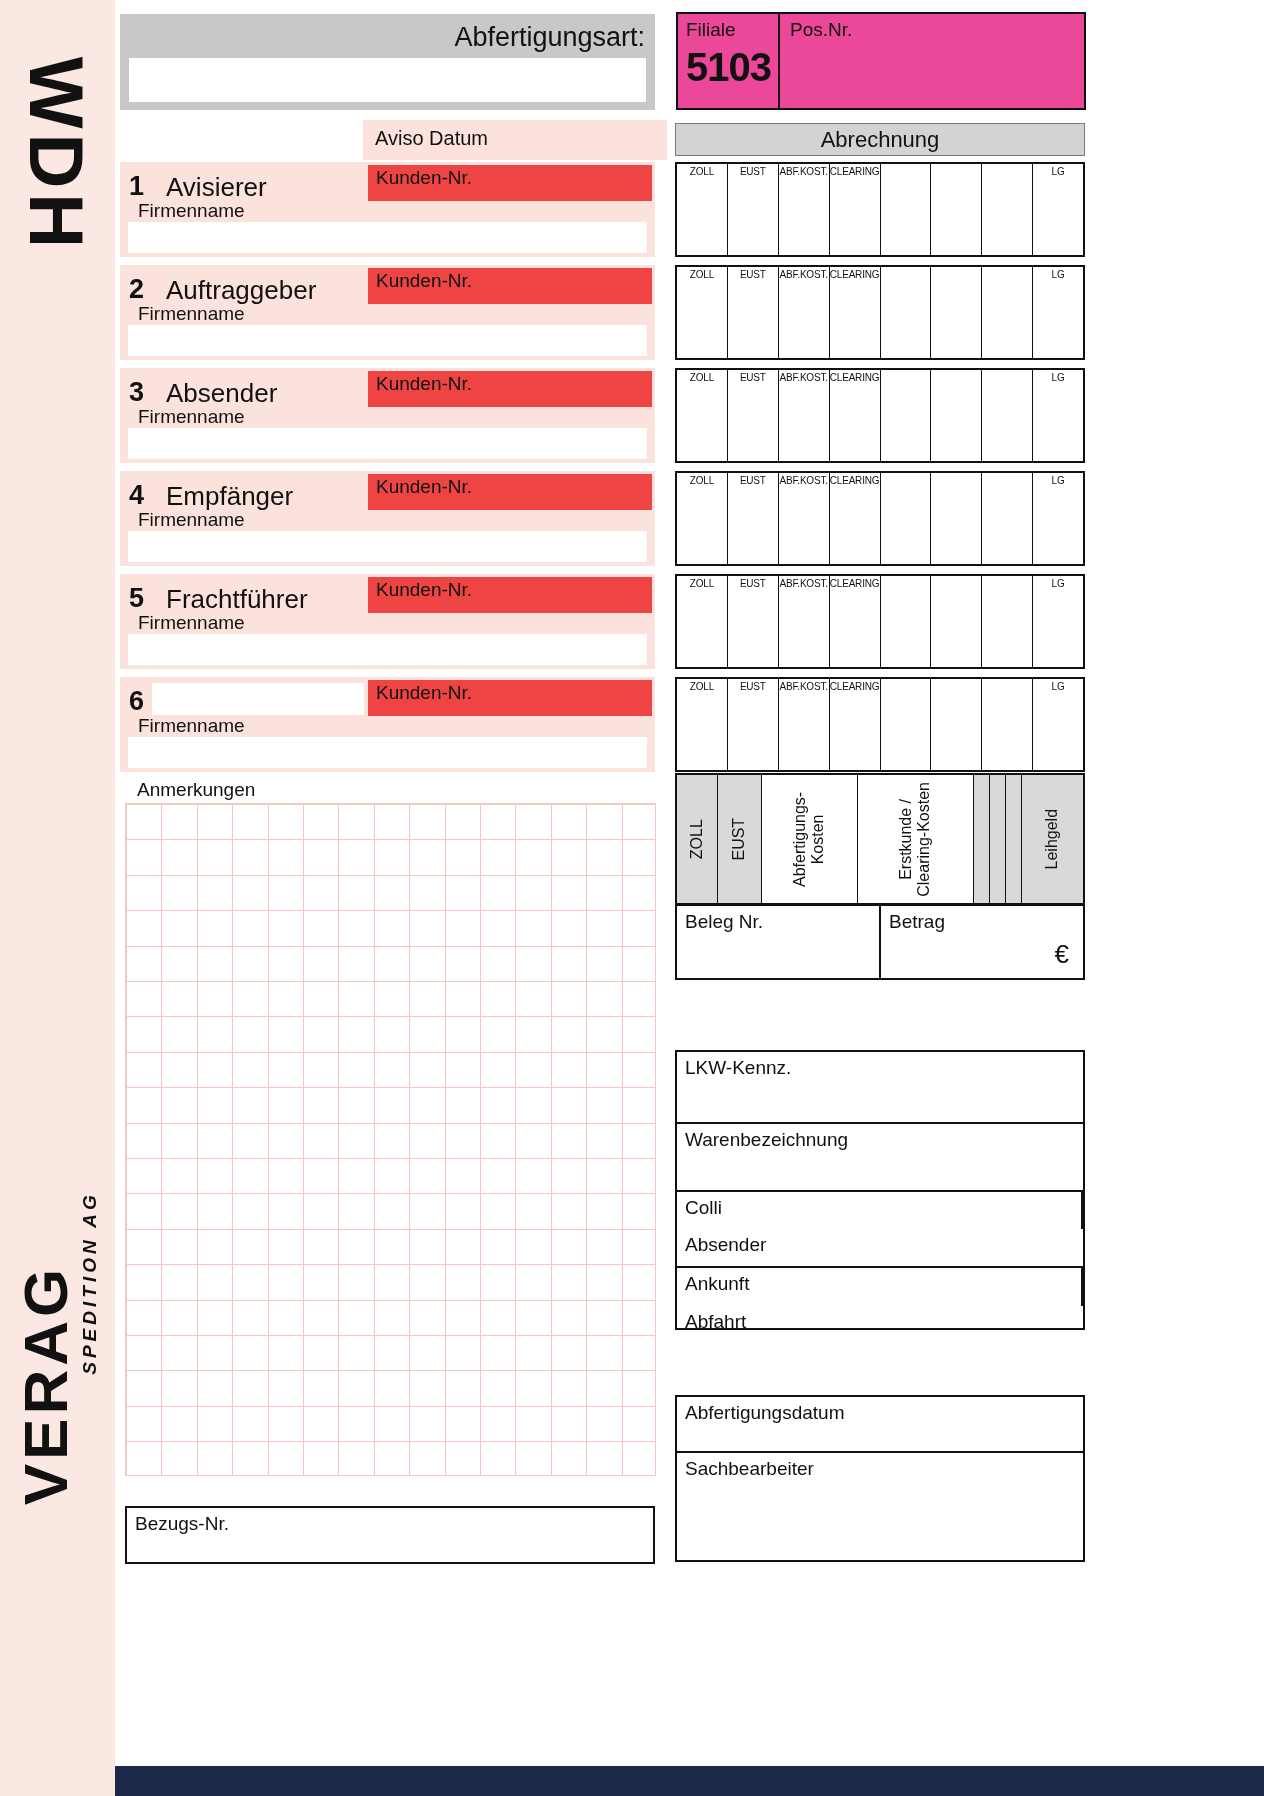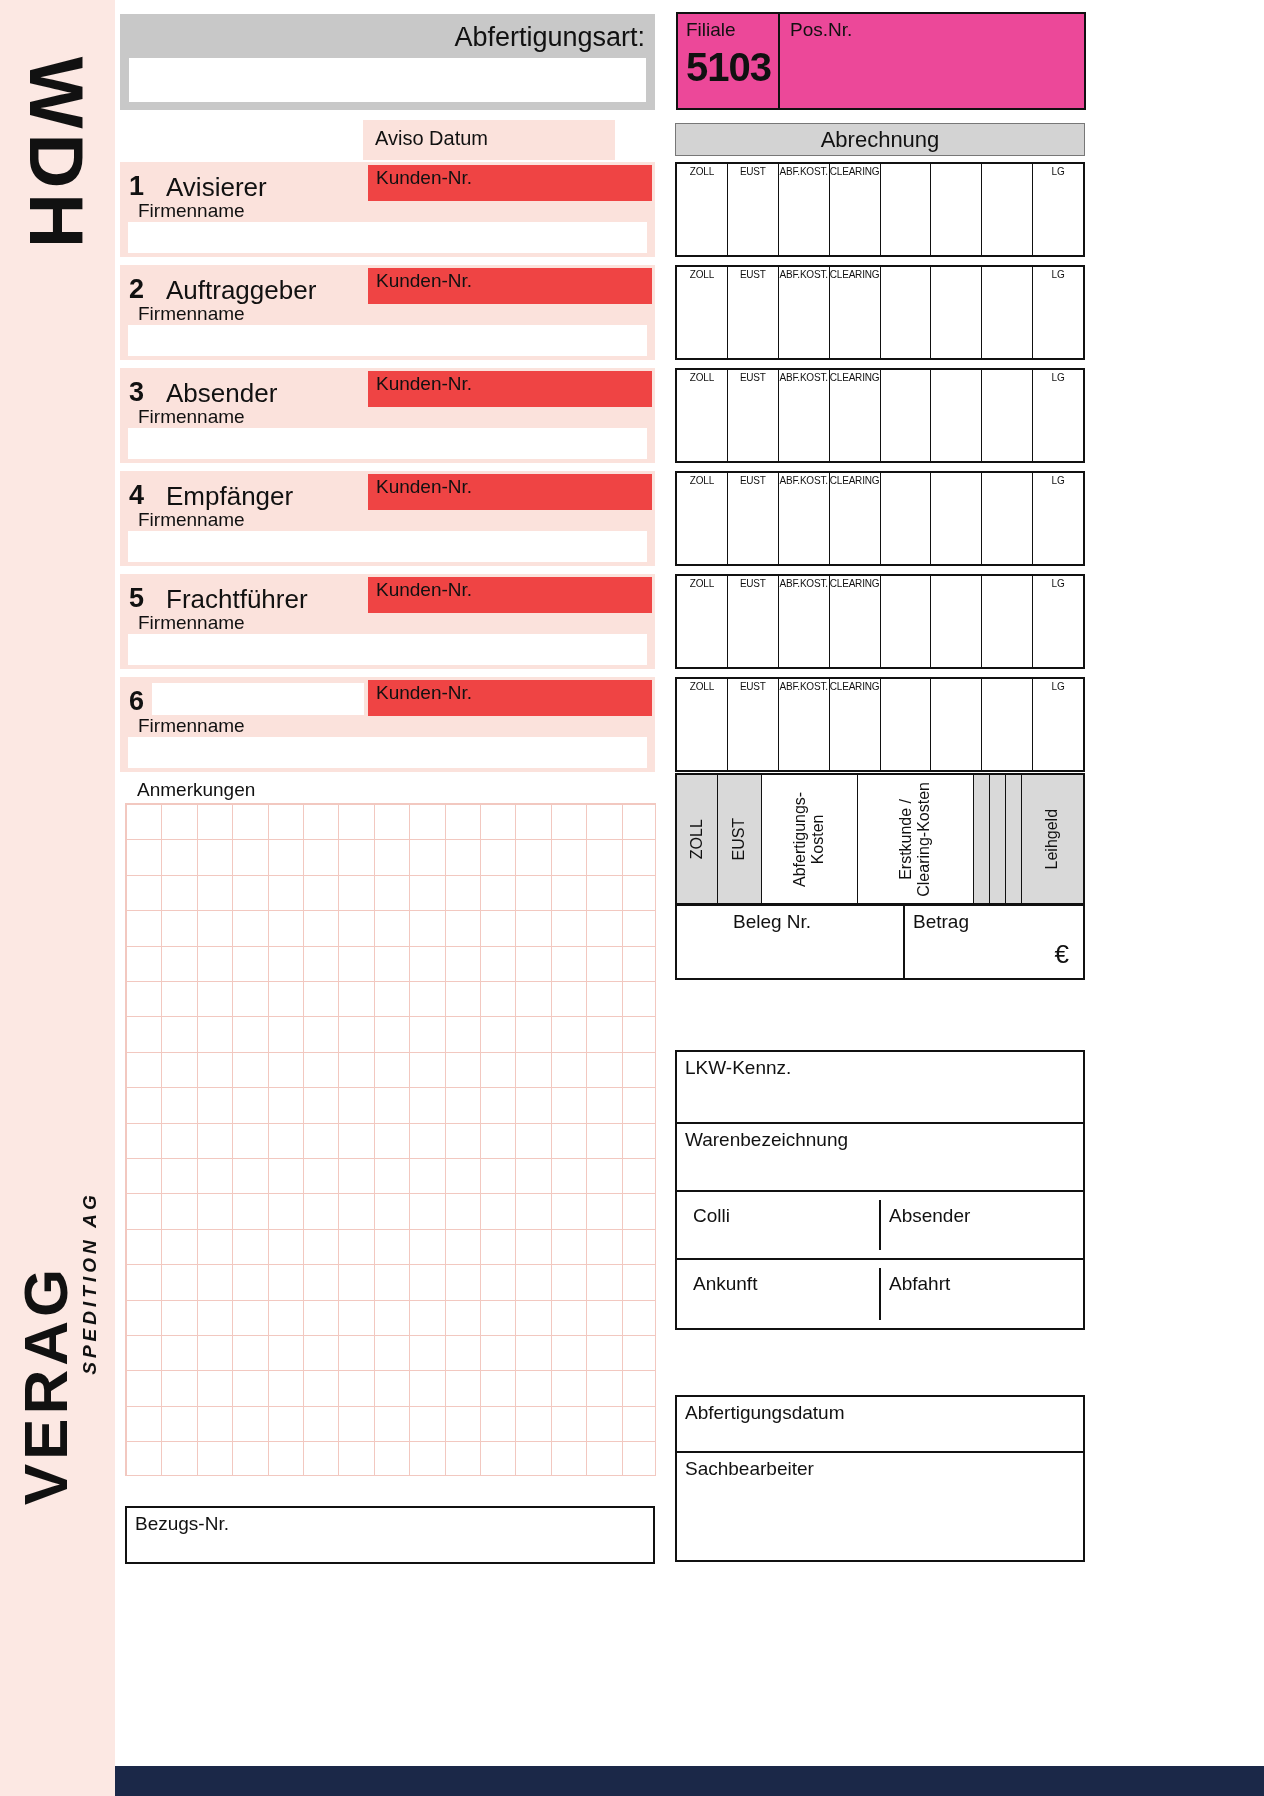--- a/index.html
+++ b/index.html
@@ -21,21 +21,21 @@
   .abf-box { position:absolute; left:120px; top:14px; width:535px; height:96px; background:#c8c8c8; padding:8px 10px;text-align:right; }
   .abf-label { font-size:27px; }
   .abf-input { position:absolute; left:9px; top:44px; width:517px; height:44px; background:#fff; }
 
   .filiale-box { position:absolute; left:676px; top:12px; width:410px; height:98px; border:2px solid #111; display:flex; background:#ec4899; }
   .filiale-cell { width:102px; border-right:2px solid #111; padding:5px 8px; }
   .filiale-value { font-size:40px; font-weight:bold; letter-spacing:-1px; margin-top:4px; }
   .pos-cell { flex:1; padding:5px 10px; }
   .cell-label { font-size:19px; display:block; }
 
-  .aviso-panel { position:absolute; left:363px; top:120px; width:252px; height:40px; background:#fbe2dc; }
+  .aviso-panel { position:absolute; left:363px; top:120px; width:304px; height:40px; background:#fbe2dc; }
   .aviso-label { position:absolute; left:12px; top:7px; font-size:20px; }
 
   .layer { position:absolute; left:0; top:0; width:0; height:0; }
 
   
   .party-row { position:absolute; left:120px; width:535px; height:95px; background:#fbe2dc; }
   .party-number { position:absolute; left:9px; top:9px; font-size:27px; font-weight:bold; }
   .party-role { position:absolute; left:46px; top:10px; font-size:26px; }
   .party-role-blank { position:absolute; left:32px; top:6px; width:212px; height:32px; background:#fff; }
   .kunden-box { position:absolute; left:248px; top:3px; width:284px; height:36px; background:#ef4444; padding:2px 8px; }
@@ -51,38 +51,38 @@
   .abr-cell:last-child { border-right:none; }
   .abr-cell-label { position:absolute; top:2px; left:0; right:0; text-align:center; font-size:10px; letter-spacing:-0.2px; }
 
   .abr-footer { position:absolute; left:675px; top:773px; width:410px; height:132px; display:flex; border:2px solid #111; background:#fff; }
   .abr-foot-cell { flex:1; border-right:1px solid #111; display:flex; align-items:center; justify-content:center; }
   .abr-foot-cell:last-child { border-right:none; }
   .abr-foot-cell.gray { background:#d9d9d9; }
   .vtext { transform:rotate(-90deg); white-space:pre; text-align:center; font-size:16px; line-height:1.15; }
 
   .beleg-row { position:absolute; left:675px; top:904px; width:410px; height:76px; display:flex; border:2px solid #111; background:#fff; }
-  .beleg-cell { flex:1; border-right:2px solid #111; padding:5px 8px; position:relative;margin-left:48px; }
+  .beleg-cell { flex:1; border-right:2px solid #111; padding:5px 8px; position:relative; }
   .betrag-cell { flex:1; padding:5px 8px; position:relative; }
   .euro { position:absolute; right:14px; bottom:8px; font-size:26px; }
 
   
   .anm-label { position:absolute; left:137px; top:779px; font-size:19px; }
   .anm-grid { position:absolute; left:125px; top:803px; width:531px; height:673px; background:#fff;
               border:1px solid #f2c8c0;
               background-image:
                 repeating-linear-gradient(to right, #f2c8c0 0 1px, transparent 1px 35.4px),
                 repeating-linear-gradient(to bottom, #f2c8c0 0 1px, transparent 1px 35.4px); }
 
   
   .ship-box { position:absolute; left:675px; top:1050px; width:410px; height:280px; border:2px solid #111; background:#fff; }
   .ship-row { position:relative; border-bottom:2px solid #111; padding:5px 8px; }
   .ship-row.lkw { height:72px; }
   .ship-row.waren { height:68px; }
-  .ship-row.split { height:68px; display:flex; padding:8px; }
+  .ship-row.split { height:76px; display:flex; padding:0;flex-direction:column; }
   .ship-row.last { border-bottom:none; }
   .ship-cell { flex:1; padding:5px 8px; }
   .ship-cell:first-child { border-right:2px solid #111; }
 
   
   .proc-box { position:absolute; left:675px; top:1395px; width:410px; height:167px; border:2px solid #111; background:#fff; }
   .proc-row { padding:5px 8px; }
   .proc-row.datum { height:56px; border-bottom:2px solid #111; }
   .proc-row.sach { height:105px; }
 

